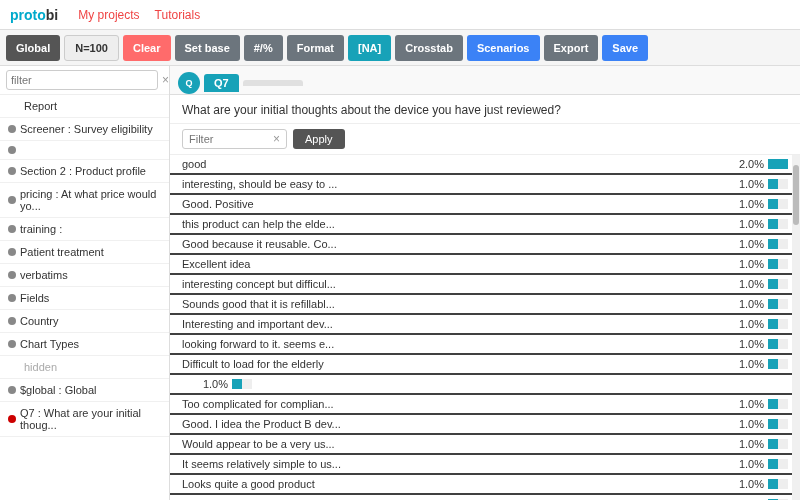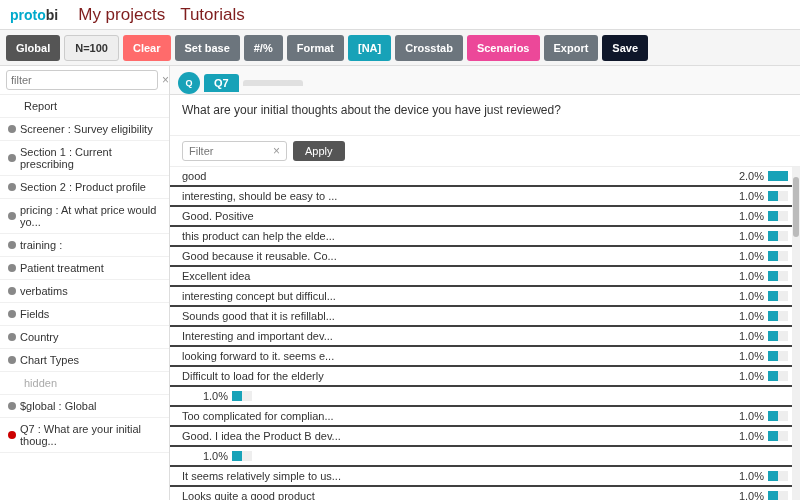--- a/index.html
+++ b/index.html
@@ -15,22 +15,22 @@
       border-bottom: 1px solid #ddd;
     }
     .logo {
       color: #00aacc;
       font-weight: bold;
       font-size: 14px;
       margin-right: 20px;
     }
     .logo span { color: #333; }
     .nav-link {
-      color: #7f1d1d;
-      font-size: 17px;
+      color: #ef4444;
+      font-size: 12px;
       margin-right: 15px;
       cursor: pointer;
       text-decoration: none;
     }
 
     
     .toolbar {
       background: #f5f5f5;
       height: 36px;
       display: flex;
@@ -49,23 +49,23 @@
       font-weight: bold;
     }
     .btn-global { background: #555; color: white; }
     .btn-n100 { background: #eee; color: #333; border: 1px solid #ccc; text-align: center; }
     .btn-clear { background: #ff6b6b; color: white; }
     .btn-setbase { background: #6c757d; color: white; }
     .btn-hash { background: #6c757d; color: white; }
     .btn-format { background: #6c757d; color: white; }
     .btn-na { background: #17a2b8; color: white; }
     .btn-crosstab { background: #6c757d; color: white; }
-    .btn-scenarios { background: #ec4899; color: white; }
+    .btn-scenarios { background: #3b82f6; color: white; }
     .btn-export { background: #6c757d; color: white; }
-    .btn-save { background: #0f172a; color: white; }
+    .btn-save { background: #3b82f6; color: white; }
 
     
     .main-layout {
       display: flex;
       height: calc(500px - 66px);
     }
 
     
     .sidebar {
       width: 170px;
@@ -150,21 +150,21 @@
       background: #e0e0e0;
       color: #999;
       padding: 3px 30px;
       border-radius: 3px 3px 0 0;
       font-size: 11px;
       cursor: pointer;
     }
 
     
     .question-text {
-      padding: 8px 12px 18px;
+      padding: 8px 12px 6px;
       font-size: 12px;
       color: #333;
       border-bottom: 1px solid #eee;
     }
 
     
     .filter-bar {
       display: flex;
       align-items: center;
       padding: 5px 12px;
@@ -300,21 +300,20 @@
         <div class="sidebar-item">
           <div style="width: 12px;"></div>
           <span>Report</span>
         </div>
         <div class="sidebar-item">
           <div class="sidebar-dot" style="background: rgb(136, 136, 136);"></div>
           <span>Screener : Survey eligibility</span>
         </div>
         <div class="sidebar-item">
           <div class="sidebar-dot" style="background: rgb(136, 136, 136);"></div>
-          <span>Section 1 : Current prescribing</span>
         </div>
         <div class="sidebar-item">
           <div class="sidebar-dot" style="background: rgb(136, 136, 136);"></div>
           <span>Section 2 : Product profile</span>
         </div>
         <div class="sidebar-item">
           <div class="sidebar-dot" style="background: rgb(136, 136, 136);"></div>
           <span>pricing : At what price would yo...</span>
         </div>
         <div class="sidebar-item">
@@ -467,20 +466,21 @@
             </div>
           </div>
           <div class="response-row">
             <span class="response-text">Good. I idea the Product B dev...</span>
             <span class="response-pct">1.0%</span>
             <div class="response-bar-wrap">
               <div class="response-bar" style="width: 10px;"></div>
             </div>
           </div>
           <div class="response-row">
+            <span class="response-text">Would appear to be a very us...</span>
             <span class="response-pct">1.0%</span>
             <div class="response-bar-wrap">
               <div class="response-bar" style="width: 10px;"></div>
             </div>
           </div>
           <div class="response-row">
             <span class="response-text">It seems relatively simple to us...</span>
             <span class="response-pct">1.0%</span>
             <div class="response-bar-wrap">
               <div class="response-bar" style="width: 10px;"></div>

